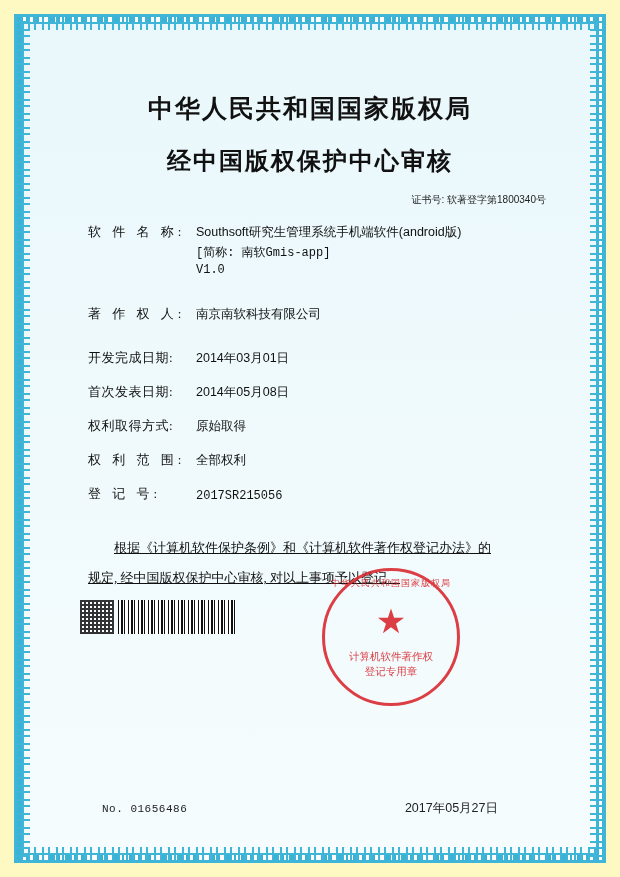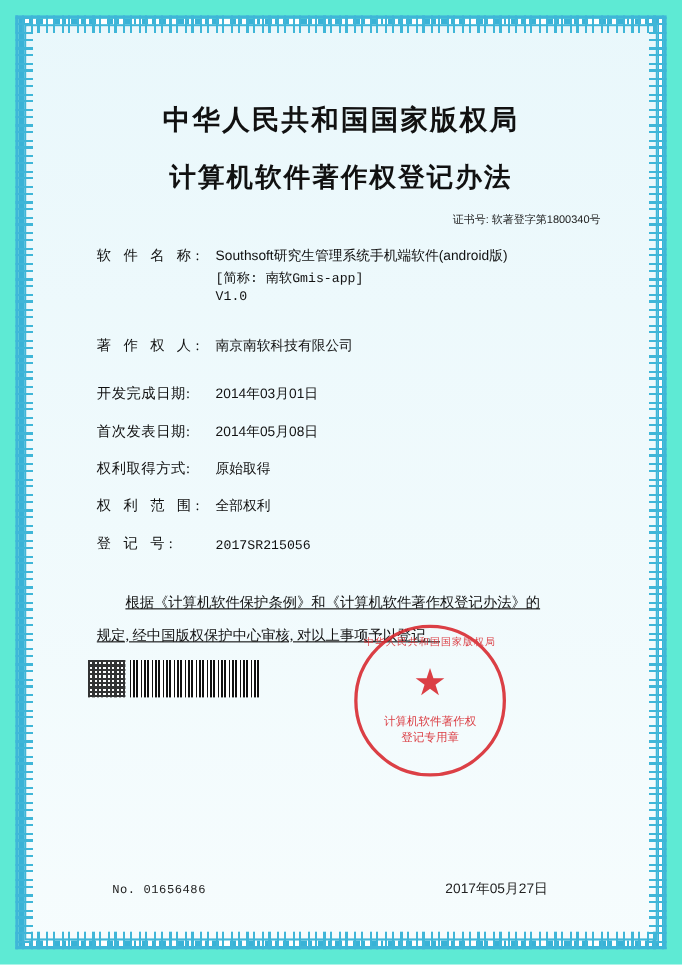--- a/index.html
+++ b/index.html
@@ -10,21 +10,21 @@
   body {
     width: 620px;
     height: 877px;
     font-family: "Liberation Serif", serif;
     overflow: hidden;
   }
   .certificate {
     position: relative;
     width: 620px;
     height: 877px;
-    background: #5eead4;
+    background: #fef9c3;
     box-sizing: border-box;
   }
   
   .border-frame {
     position: absolute;
     left: 14px;
     top: 14px;
     width: 592px;
     height: 849px;
     box-sizing: border-box;
@@ -275,21 +275,21 @@
   <div class="meander-ring">
     <div class="seg meander-h" style="left:0;top:0;width:592px;"></div>
     <div class="seg meander-h" style="left:0;bottom:0;width:592px;"></div>
     <div class="seg meander-v" style="left:0;top:0;height:849px;"></div>
     <div class="seg meander-v" style="right:0;top:0;height:849px;"></div>
   </div>
 
   <div class="content">
 
     <div class="title-main">中华人民共和国国家版权局</div>
-    <div class="title-sub">计算机软件著作权登记办法</div>
+    <div class="title-sub">经中国版权保护中心审核</div>
     <div class="cert-no">证书号: 软著登字第1800340号</div>
 
     <div class="field-block">
       <div class="field-row">
         <div class="field-label">软 件 名 称:</div>
         <div class="field-value">Southsoft研究生管理系统手机端软件(android版)</div>
       </div>
       <div class="sub-lines">[简称: 南软Gmis-app]</div>
       <div class="sub-lines">V1.0</div>
     </div>

